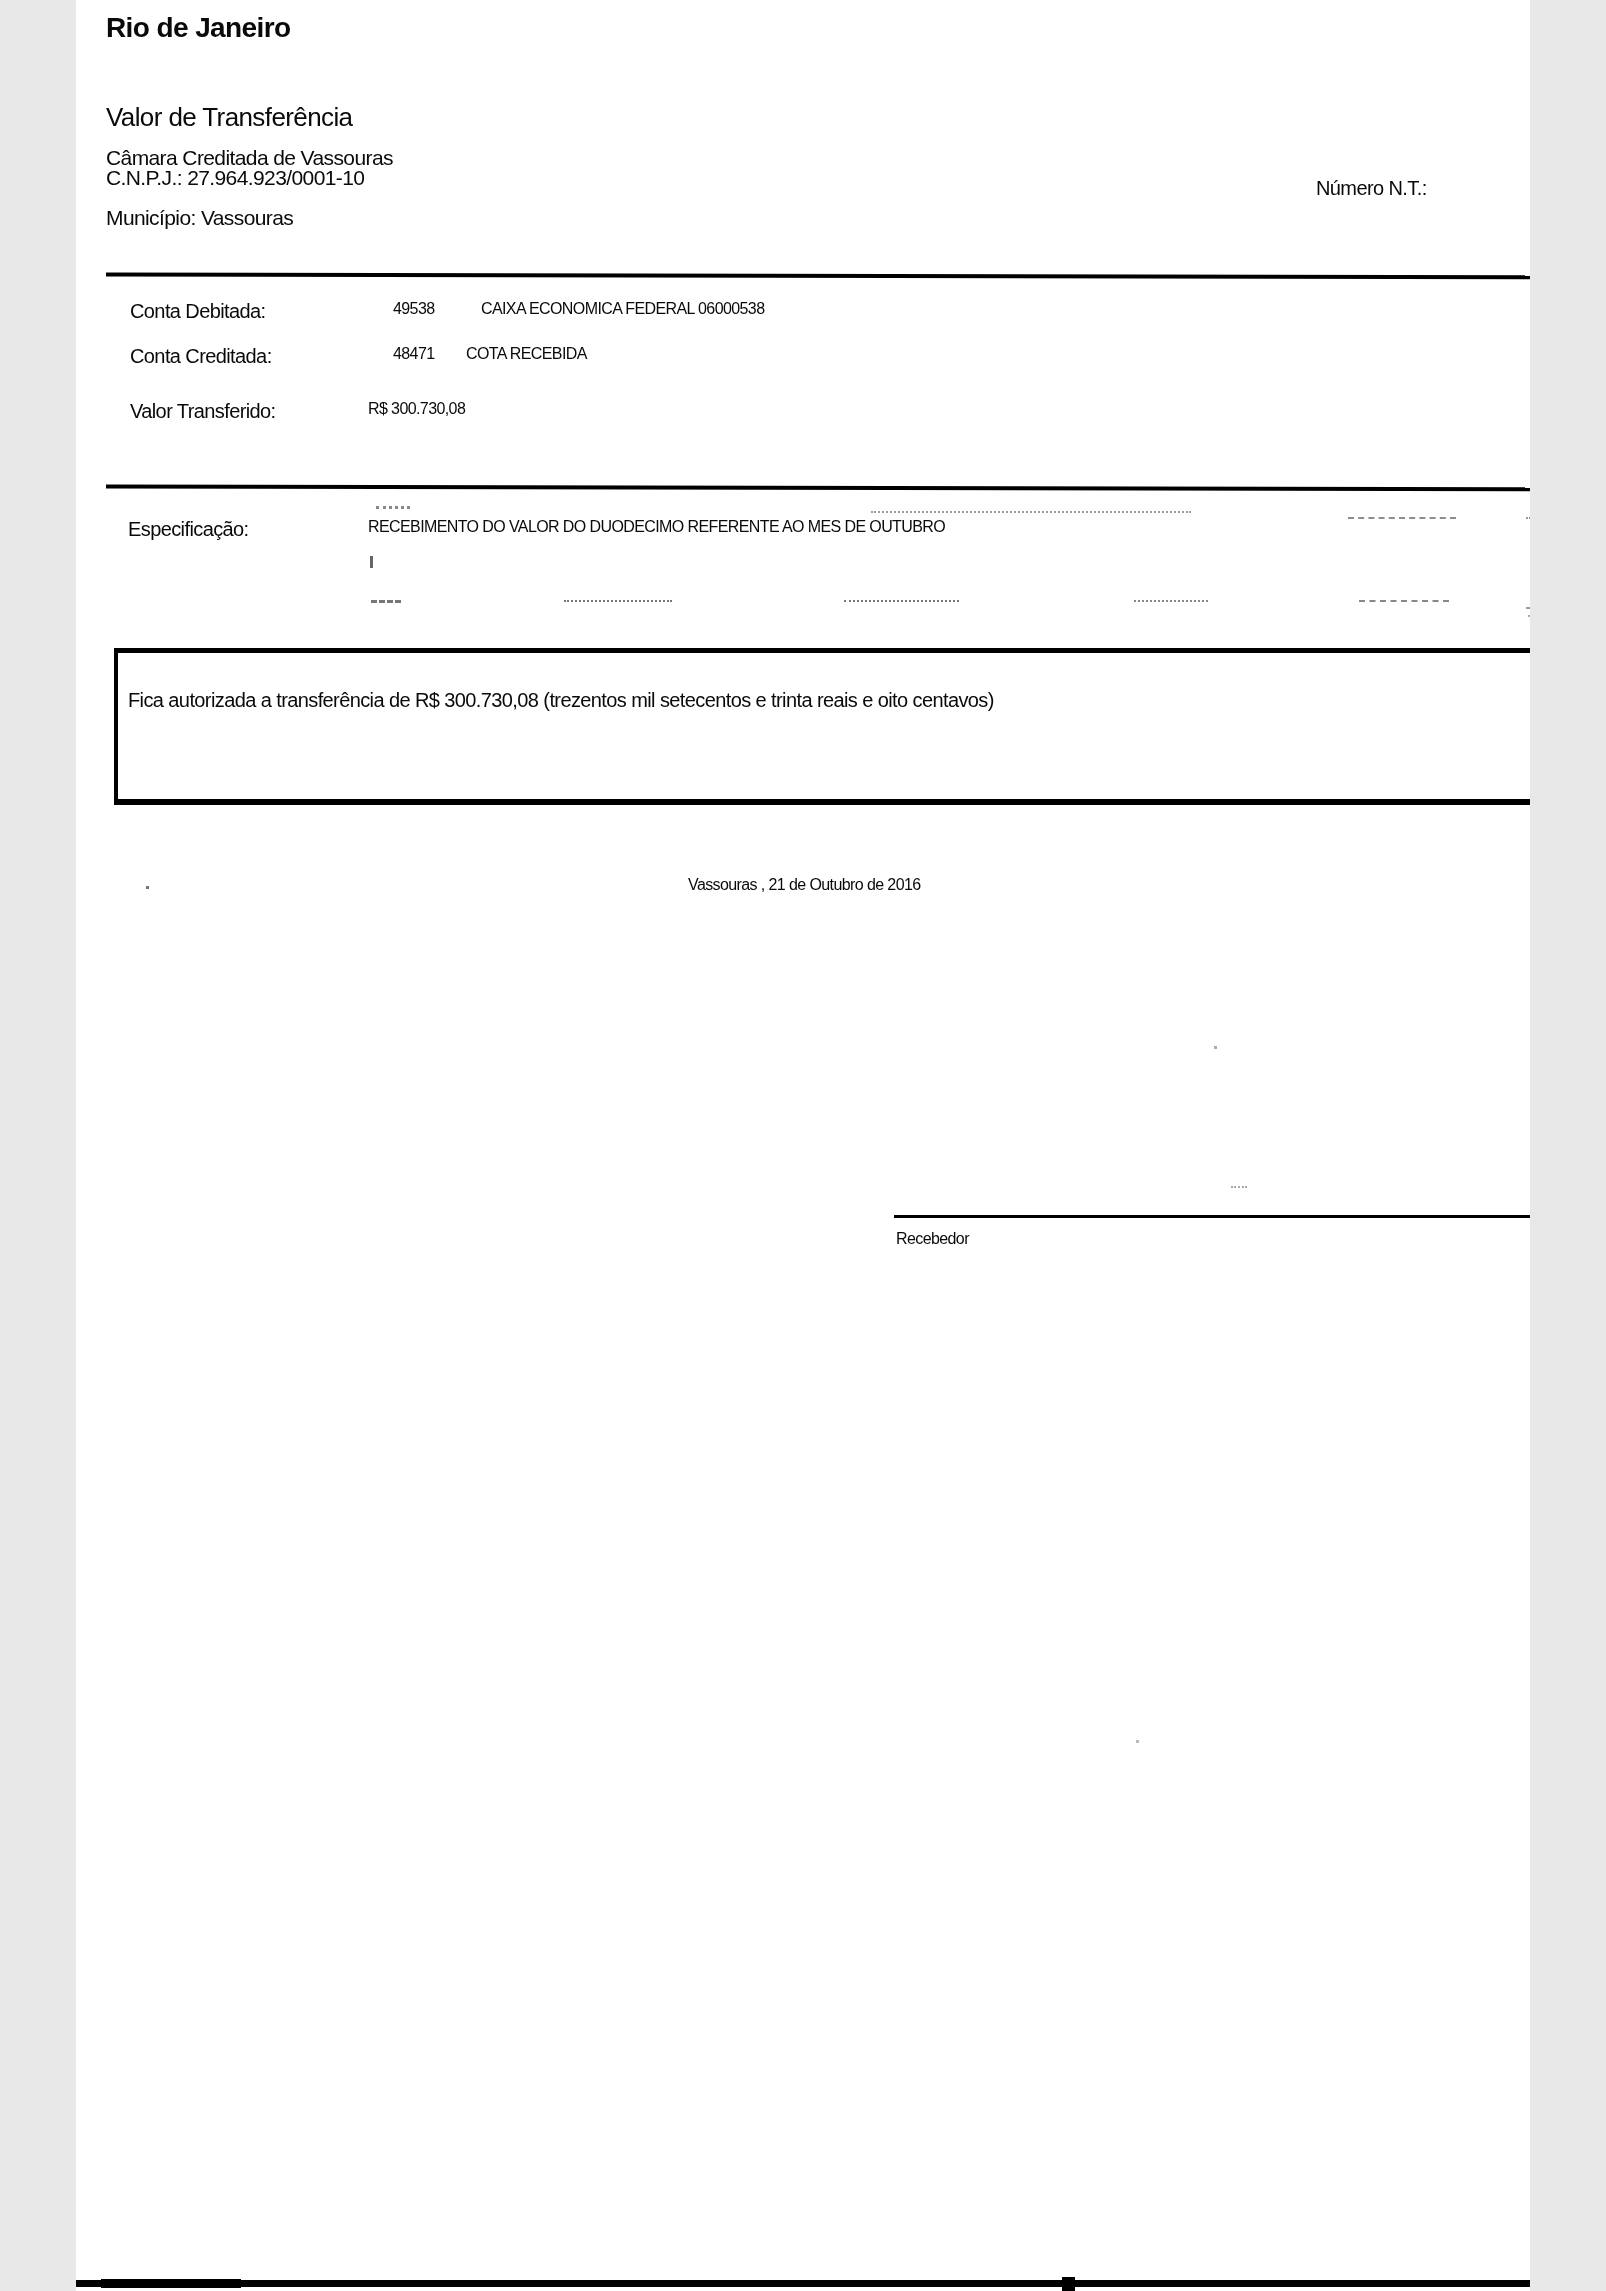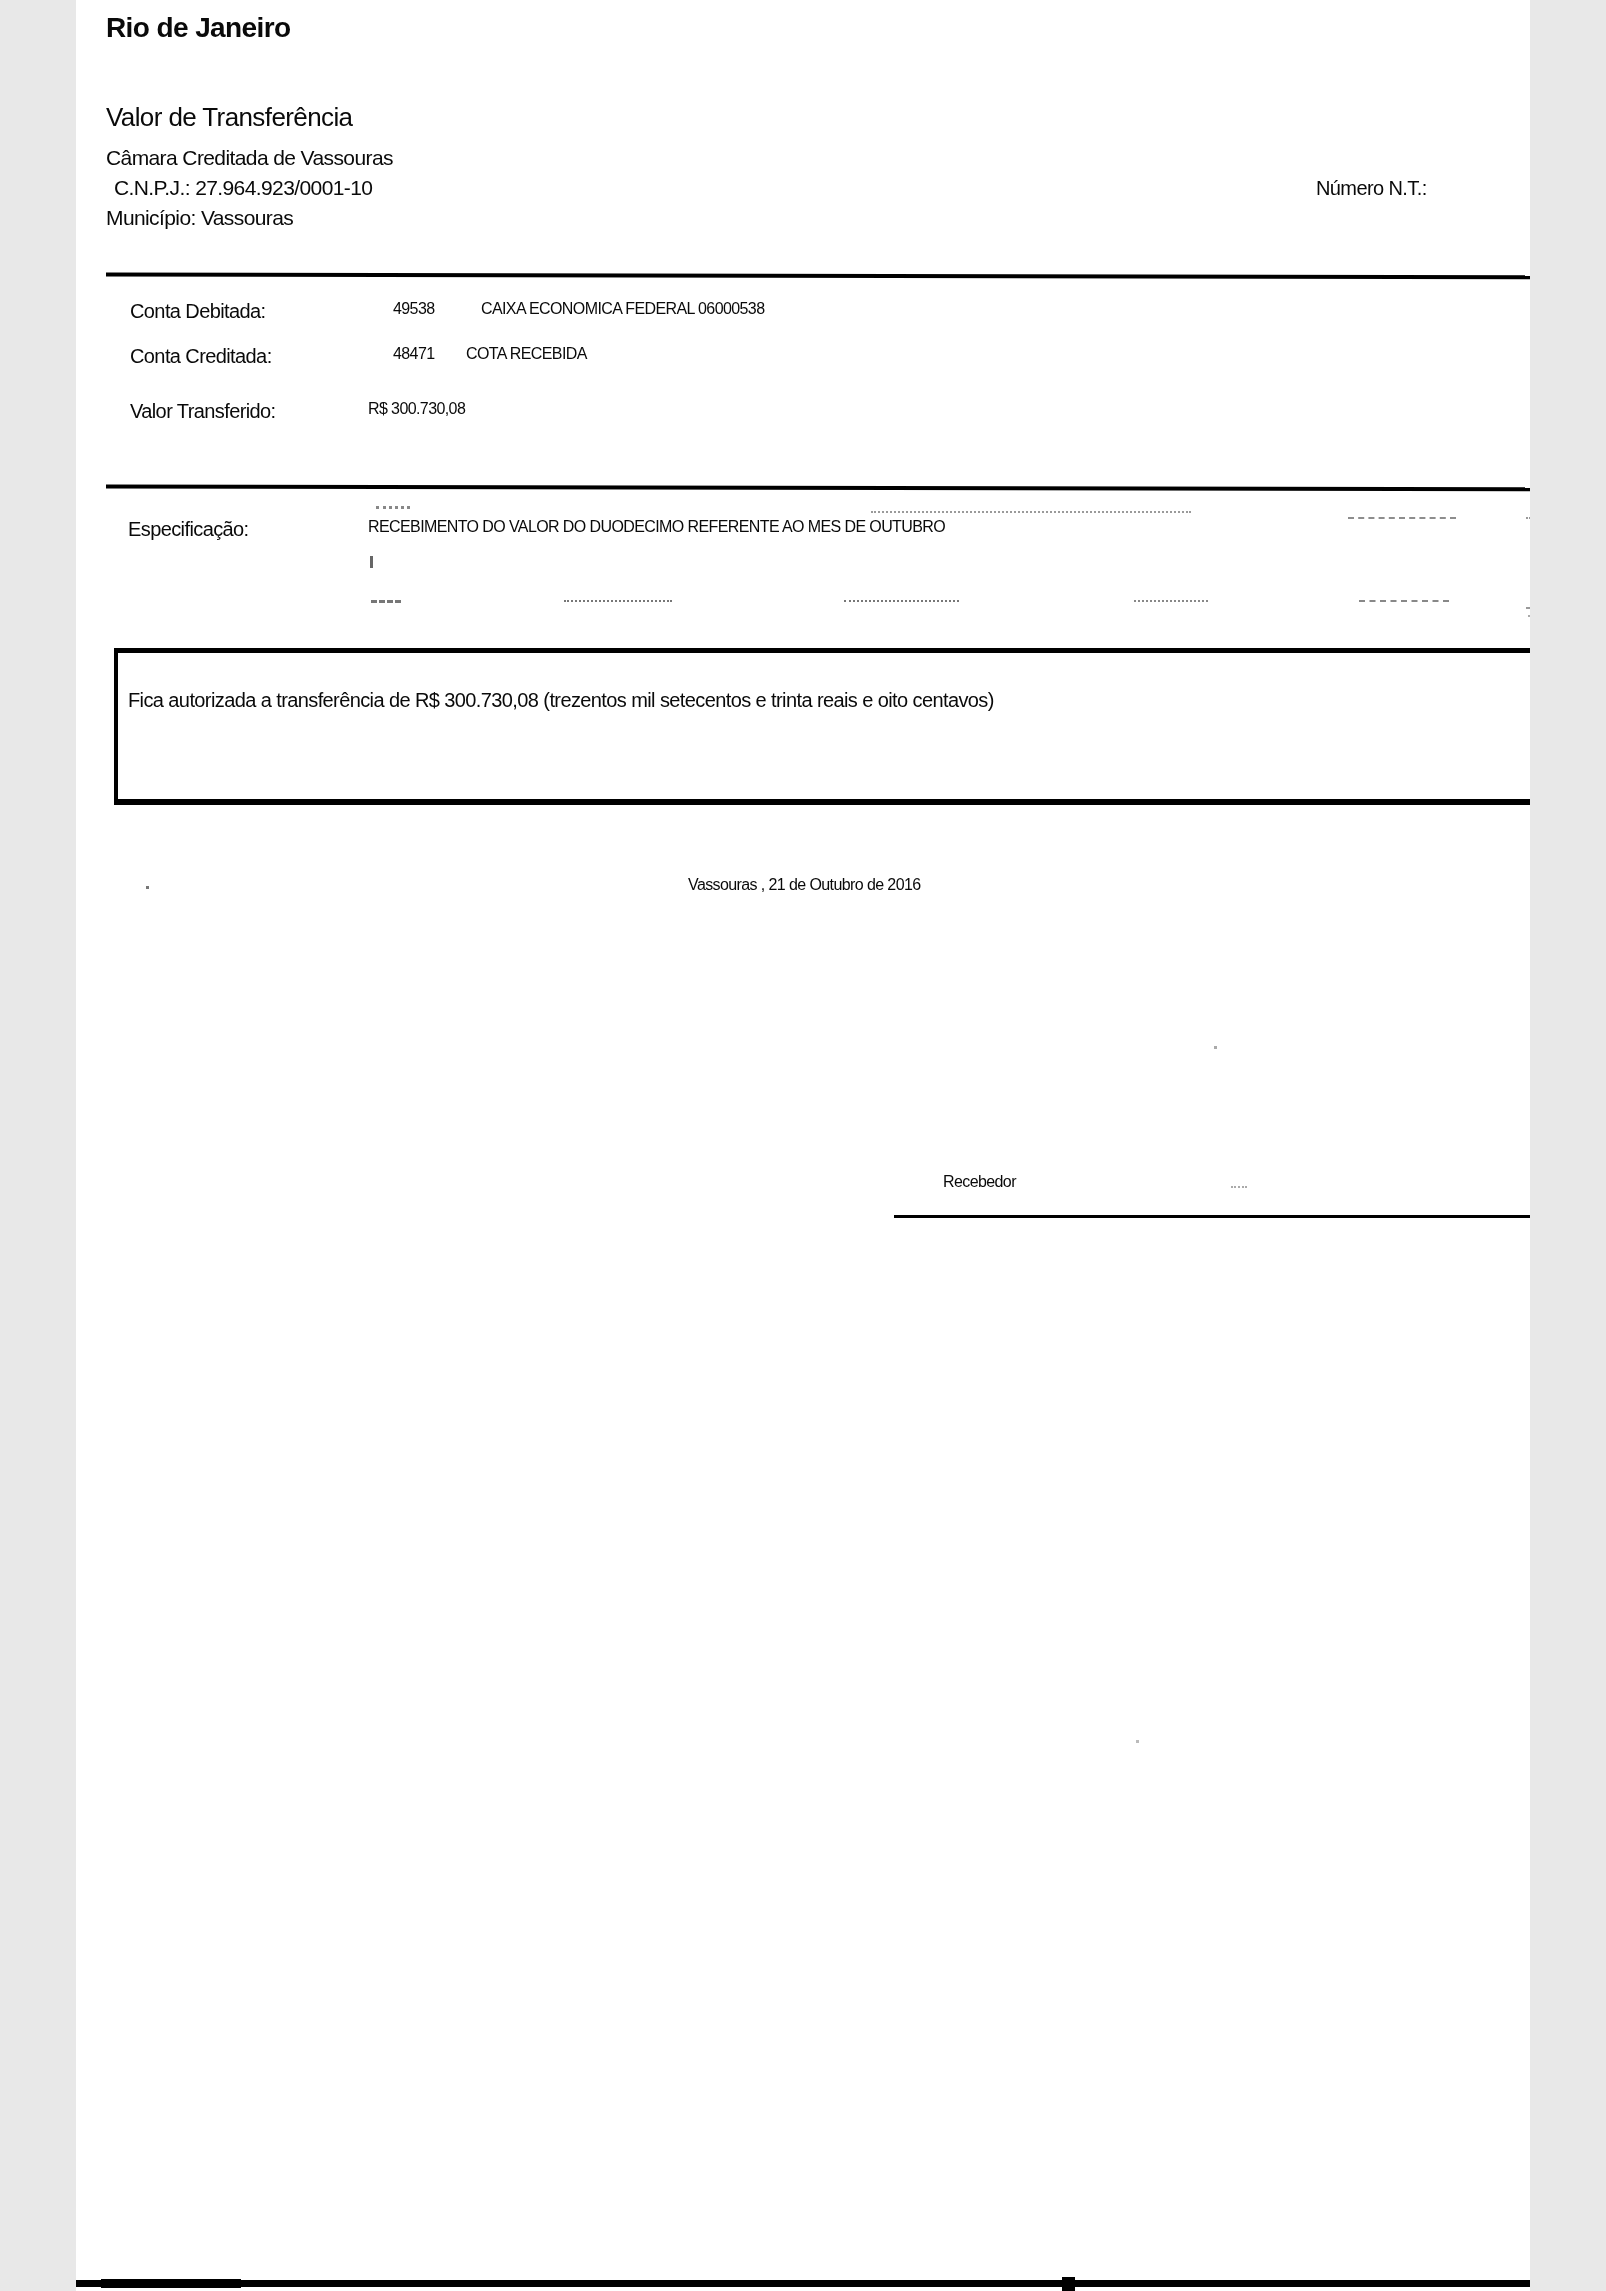--- a/index.html
+++ b/index.html
@@ -38,21 +38,21 @@
   .botblotch{position:absolute;left:25px;top:2279px;width:140px;height:9px;background:#000;}
 </style>
 </head>
 <body>
 
 <div class="page">
 
   <div class="abs state" style="left:30px;top:12px;">Rio de Janeiro</div>
   <div class="abs doctype" style="left:30px;top:102px;">Valor de Transferência</div>
   <div class="abs info" style="left:30px;top:146px;">Câmara Creditada de Vassouras</div>
-  <div class="abs info" style="left:30px;top:176px;margin-left:8px;">C.N.P.J.: 27.964.923/0001-10</div>
+  <div class="abs info" style="left:30px;top:166px;">C.N.P.J.: 27.964.923/0001-10</div>
   <div class="abs info" style="left:30px;top:206px;">Município: Vassouras</div>
 
   <div class="abs lbl" style="left:1240px;top:177px;">Número N.T.:</div>
   <div class="abs val b" style="left:1490px;top:177px;">30/16</div>
 
   <div class="rule" style="left:30px;top:274px;width:1546px;height:4px;"></div>
 
   <div>
     <div class="abs lbl" style="left:54px;top:300px;">Conta Debitada:</div>
     <div class="abs val" style="left:317px;top:300px;">49538</div>
@@ -97,21 +97,21 @@
     <div class="txt">Fica autorizada a transferência de R$ 300.730,08 (trezentos mil setecentos e trinta reais e oito centavos)</div>
   </div>
 
   <div class="speck" style="left:70px;top:886px;width:3px;height:3px;"></div>
   <div class="abs val" style="left:612px;top:876px;">Vassouras , 21 de Outubro de 2016</div>
 
   <div class="speck" style="left:1138px;top:1046px;width:3px;height:3px;background:#aaa;"></div>
   <div class="artifact" style="left:1155px;top:1186px;width:16px;border-top:2px dotted #aaa;"></div>
 
   <div class="sigline"></div>
-  <div class="abs val" style="left:820px;top:1173px;margin-left:47px;">Recebedor</div>
+  <div class="abs val" style="left:820px;top:1230px;">Recebedor</div>
 
   <div class="speck" style="left:1060px;top:1740px;width:3px;height:3px;background:#bbb;"></div>
 
   <div class="botbar"></div>
   <div class="botblotch"></div>
   <div class="botnotch"></div>
 
 </div>
 
 </body></html>

